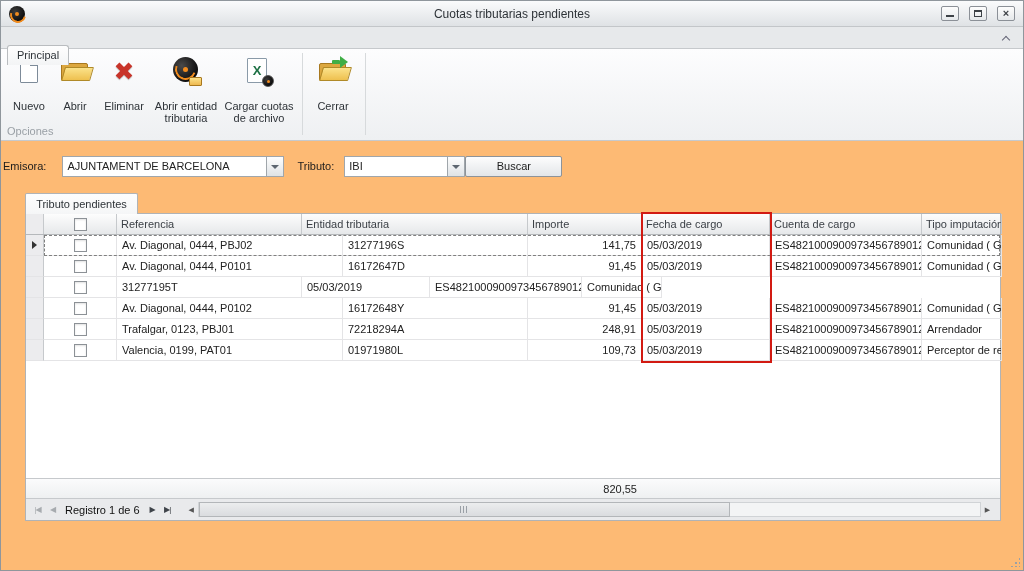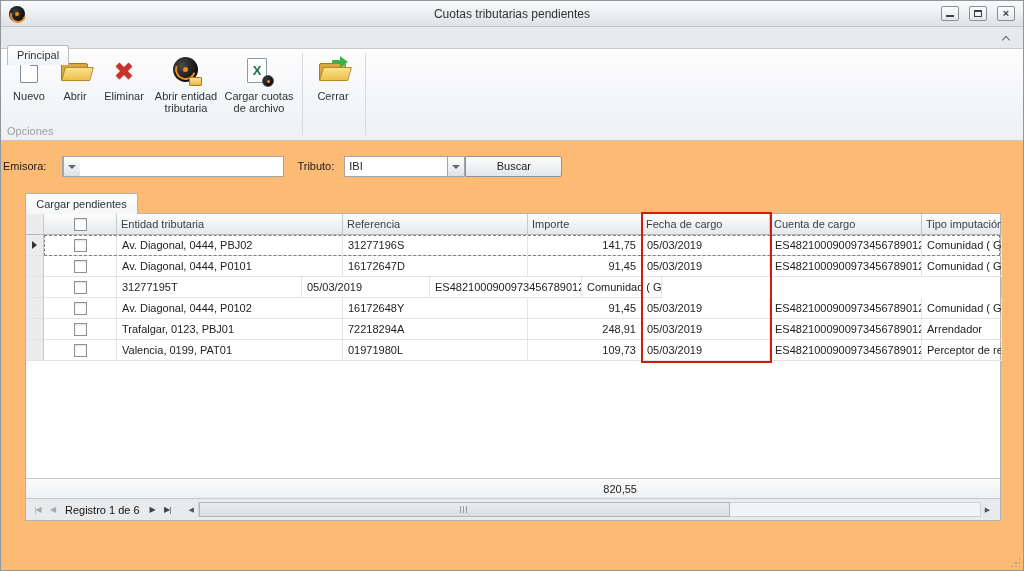--- a/index.html
+++ b/index.html
@@ -20,21 +20,21 @@
   .wbtn .x{position:absolute;left:0;right:0;top:0;text-align:center;font-size:11px;font-weight:bold;color:#3c4146;line-height:13px}
 
   
   .tabrow{position:absolute;left:0;top:26px;right:0;height:21px;background:#e7e9eb}
   .rtab{position:absolute;left:6px;top:18px;height:20px;width:62px;background:linear-gradient(#fefefe,#f3f4f5);border:1px solid #b9bcbf;border-bottom:none;border-radius:3px 3px 0 0;text-align:center;line-height:18px;color:#2e3338;z-index:3}
   .chevron{position:absolute;right:12px;top:33px;width:10px;height:9px}
   .chevron::before{content:"";position:absolute;left:2px;top:3px;width:5px;height:5px;border-top:1px solid #667;border-left:1px solid #667;transform:rotate(45deg)}
   .ribbon{position:absolute;left:0;top:47px;right:0;height:93px;background:linear-gradient(#fdfdfe,#eef0f2);border-top:1px solid #c6c9cc;border-bottom:1px solid #c6c9cc;display:flex;align-items:flex-start;padding:4px 0 0 6px}
   .rbtn{display:flex;flex-direction:column;align-items:center;padding-top:2px;margin-right:2px}
   .rb-nuevo,.rb-abrir{width:44px}.rb-elim{width:50px}.rb-ent{width:70px}.rb-car{width:72px}.rb-cer{width:50px}
-  .rlbl{font-size:11px;line-height:12px;text-align:center;color:#2e3338;margin-top:3px}
+  .rlbl{font-size:11px;line-height:12px;text-align:center;color:#2e3338;margin-top:13px}
   .vsep{width:1px;align-self:stretch;height:82px;background:#d7dadc;margin:0 5px}
   .grp-label{position:absolute;left:6px;bottom:3px;width:294px;text-align:left;color:#9aa0a6}
   .ic{width:34px;height:32px;position:relative}
   
   .i-page{position:absolute;left:8px;top:3px;width:18px;height:25px;background:#fff;border:1px solid #7d8b99;border-radius:1px}
   .i-page::after{content:"";position:absolute;right:-1px;top:-1px;width:7px;height:7px;background:linear-gradient(225deg,#eef0f2 48%,#c3ccd4 52%);border-left:1px solid #7d8b99;border-bottom:1px solid #7d8b99}
   
   .i-folder{position:absolute;left:3px;top:8px;width:27px;height:18px}
   .i-folder::before{content:"";position:absolute;inset:0;background:#dca73f;border:1px solid #a8781f;border-radius:2px}
   .i-folder::after{content:"";position:absolute;left:0;bottom:0;width:27px;height:12px;background:linear-gradient(#fbe28a,#eec04f);border:1px solid #b08a28;transform:skewX(-16deg);transform-origin:bottom left;border-radius:1px}
@@ -167,41 +167,42 @@
         </span>
       <span class="rlbl">Cerrar</span>
     </div>
     <div class="vsep"></div>
     <span class="grp-label">Opciones</span>
   </div>
 
   <div class="filterbar">
     <span class="flabel lbl-emisora">Emisora:</span>
     <div class="combo cmb-emisora">
+      <span class="cmb-text">AJUNTAMENT DE BARCELONA</span>
       <span class="cmb-btn"></span>
     </div>
     <span class="flabel lbl-tributo">Tributo:</span>
     <div class="combo cmb-tributo">
       <span class="cmb-text">IBI</span>
       <span class="cmb-btn"></span>
     </div>
     <div class="btn-buscar">Buscar</div>
   </div>
 
-  <div class="gridtab">Cargar pendientes</div>
+  <div class="gridtab">Tributo pendientes</div>
 
   <div class="gridpanel">
 
     <div class="ghead">
       <div class="hc w-ind ind-col"></div>
       <div class="hc w-chk center">
           <span class="checkbox"></span>
         </div>
+      <div class="hc w-ref">Referencia</div>
       <div class="hc w-ent">Entidad tributaria</div>
-      <div class="hc w-ref">Referencia</div>
       <div class="hc w-imp">Importe</div>
       <div class="hc w-fec">Fecha de cargo</div>
       <div class="hc w-cue">Cuenta de cargo</div>
       <div class="hc w-tip">Tipo imputación</div>
     </div>
 
     <div class="grow focused">
       <div class="gc w-ind ind-col">
           <span class="arrow-right"></span>
         </div>

